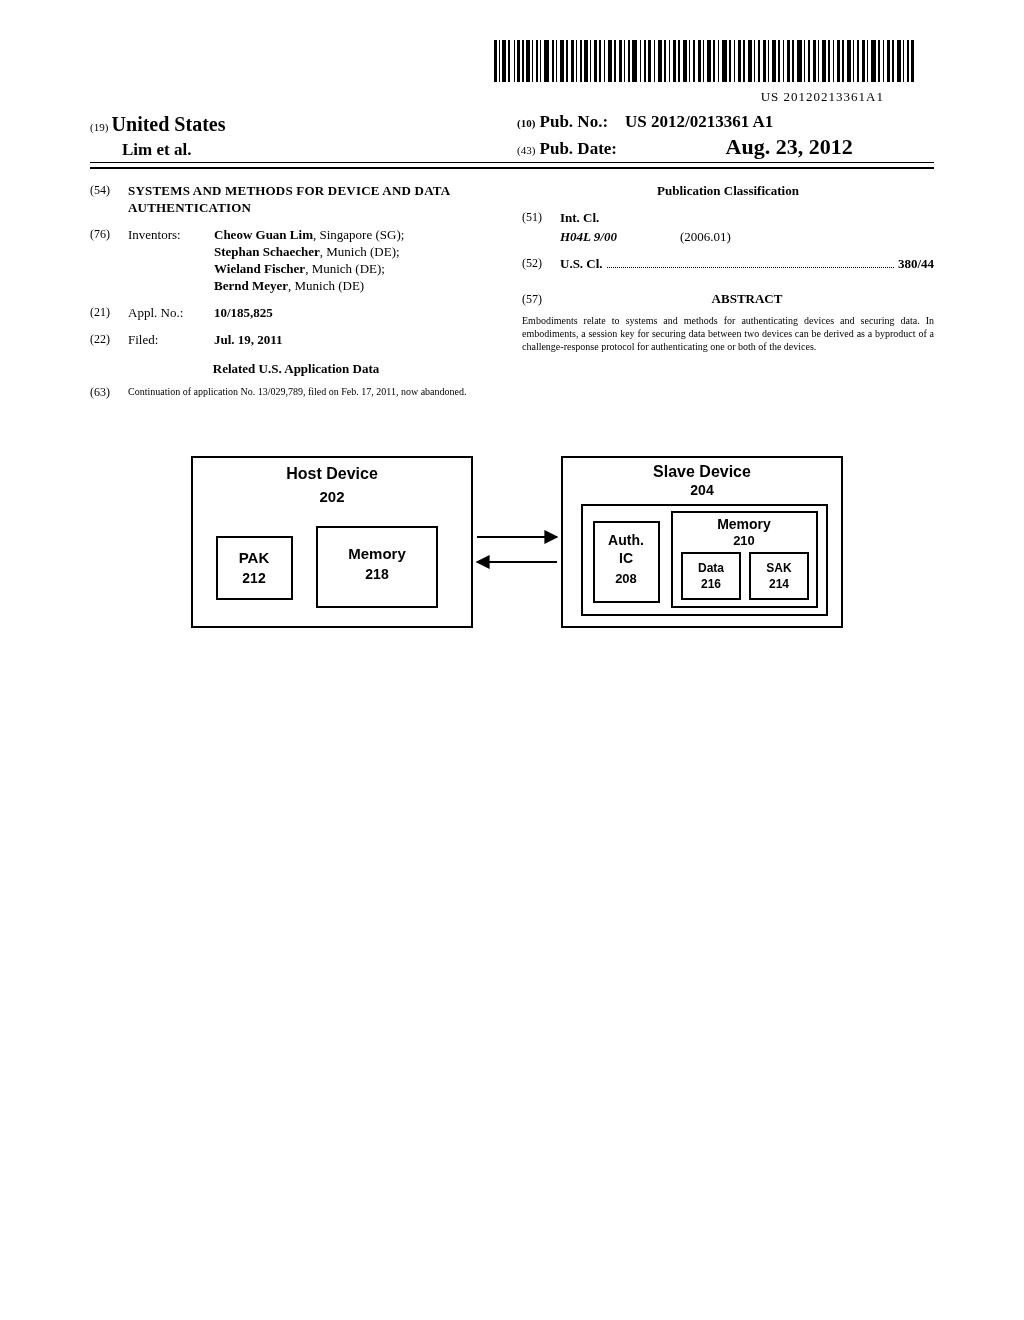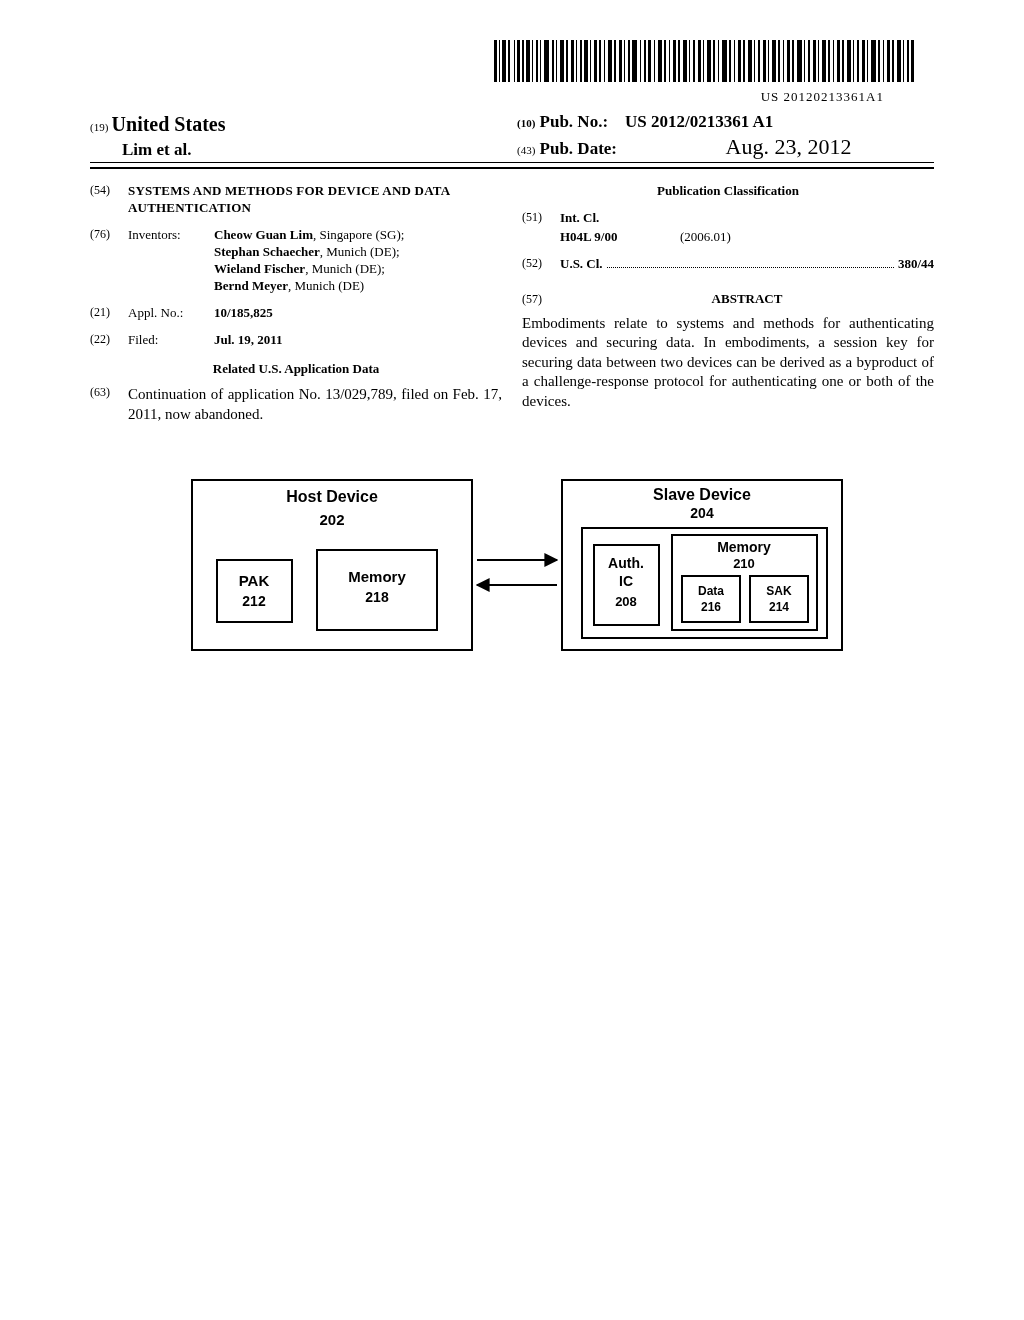--- a/index.html
+++ b/index.html
@@ -42,21 +42,21 @@
     margin-top: 4px;
   }
   .header-left { width: 50%; }
   .header-right { width: 50%; padding-left: 10px; }
   .small-label { font-size: 11px; }
   .country { font-size: 20px; font-weight: bold; }
   .pubtype { font-size: 27px; font-weight: bold; }
   .author-line { font-size: 17px; font-weight: bold; margin-top: 2px; }
   .pubno-line { font-size: 17px; font-weight: bold; }
   .pubdate-line { font-size: 17px; font-weight: bold; }
-  .pubdate-value { font-size: 22px; font-weight: normal; }
+  .pubdate-value { font-size: 22px; font-weight: bold; }
   hr.rule { border: none; border-top: 2px solid #000; margin: 4px 0 14px 0; }
   hr.rule-thin { border: none; border-top: 1px solid #000; margin: 1px 0 3px 0; }
 
   .two-col {
     display: flex;
     gap: 20px;
   }
   .col { width: 50%; }
   .field-row {
     display: flex;
@@ -73,23 +73,23 @@
   }
   .inventors-block { font-size: 13px; }
   .inventor-name { font-weight: bold; }
   .bold { font-weight: bold; }
   .centered-sub {
     text-align: center;
     font-weight: bold;
     font-size: 13px;
     margin: 12px 0 8px 0;
   }
-  .para { font-size: 15px; text-align: justify; }
+  .para { font-size: 10px; text-align: justify; }
   .class-heading { text-align: center; font-weight: bold; font-size: 13px; margin-bottom: 10px; }
-  .intcl { font-weight: bold; }
+  .intcl { font-style: italic; font-weight: bold; }
   .uscl-row { display: flex; align-items: baseline; font-size: 13px; }
   .uscl-dots {
     flex: 1;
     border-bottom: 1px dotted #000;
     margin: 0 4px 3px 4px;
     height: 0.8em;
   }
   .abstract-heading { text-align: center; font-weight: bold; font-size: 13px; margin: 14px 0 6px 0; }
   .abstract-code { font-size: 12px; }
 

